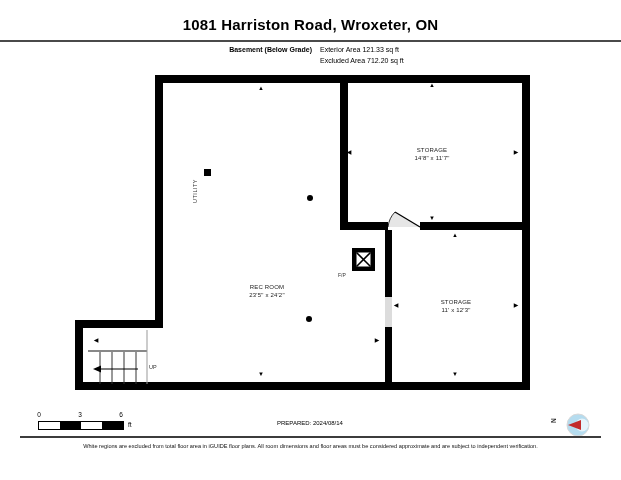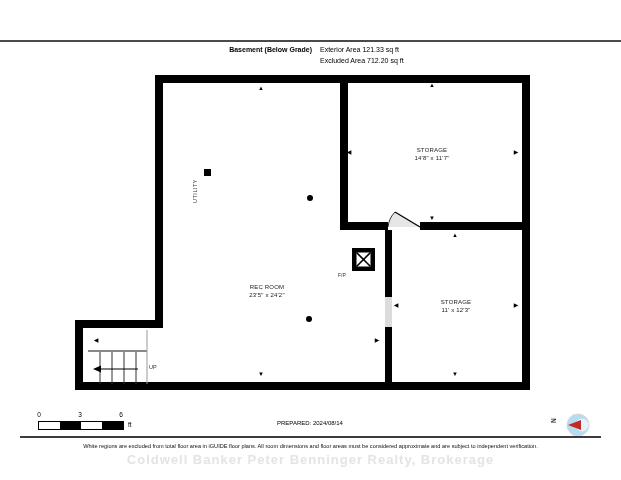--- a/index.html
+++ b/index.html
@@ -31,20 +31,21 @@
   .divider{top:436px;left:20px;width:581px;height:2px;background:#3c3c3c;}
   .disclaimer{top:443px;left:0;width:621px;text-align:center;font-size:5.6px;color:#111;}
   .watermark{top:452px;left:0;width:621px;text-align:center;font-size:13px;font-weight:bold;
              color:#e4e4e4;letter-spacing:1px;white-space:nowrap;}
 </style>
 </head>
 <body>
 
 <div class="page">
 
+  <div class="abs title">1081 Harriston Road, Wroxeter, ON</div>
   <div class="abs hrule"></div>
   <div class="abs sub-label">Basement (Below Grade)</div>
   <div class="abs sub-line1">Exterior Area 121.33 sq ft</div>
   <div class="abs sub-line2">Excluded Area 712.20 sq ft</div>
 
   <div class="wall" style="left:155px;top:75px;width:375px;height:8px;"></div>
   <div class="wall" style="left:155px;top:75px;width:8px;height:253px;"></div>
   <div class="wall" style="left:75px;top:320px;width:88px;height:8px;"></div>
   <div class="wall" style="left:75px;top:320px;width:8px;height:70px;"></div>
   <div class="wall" style="left:75px;top:382px;width:455px;height:8px;"></div>
@@ -129,15 +130,14 @@
 
   <div class="abs compass-n">N</div>
   <svg class="abs" style="left:564px;top:411px;" width="28" height="28" viewBox="0 0 28 28">
     <circle cx="14" cy="14" r="11" fill="#b5dcef" stroke="#d8d8d8" stroke-width="1"></circle>
     <circle cx="18" cy="14" r="6.5" fill="#ffffff" opacity="0.65"></circle>
     <polygon points="4,14 17,9 17,19" fill="#c22a2a"></polygon>
   </svg>
 
   <div class="abs divider"></div>
   <div class="abs disclaimer">White regions are excluded from total floor area in iGUIDE floor plans. All room dimensions and floor areas must be considered approximate and are subject to independent verification.</div>
-  <div class="abs watermark">Coldwell Banker Peter Benninger Realty, Brokerage</div>
 
 </div>
 
 </body></html>

